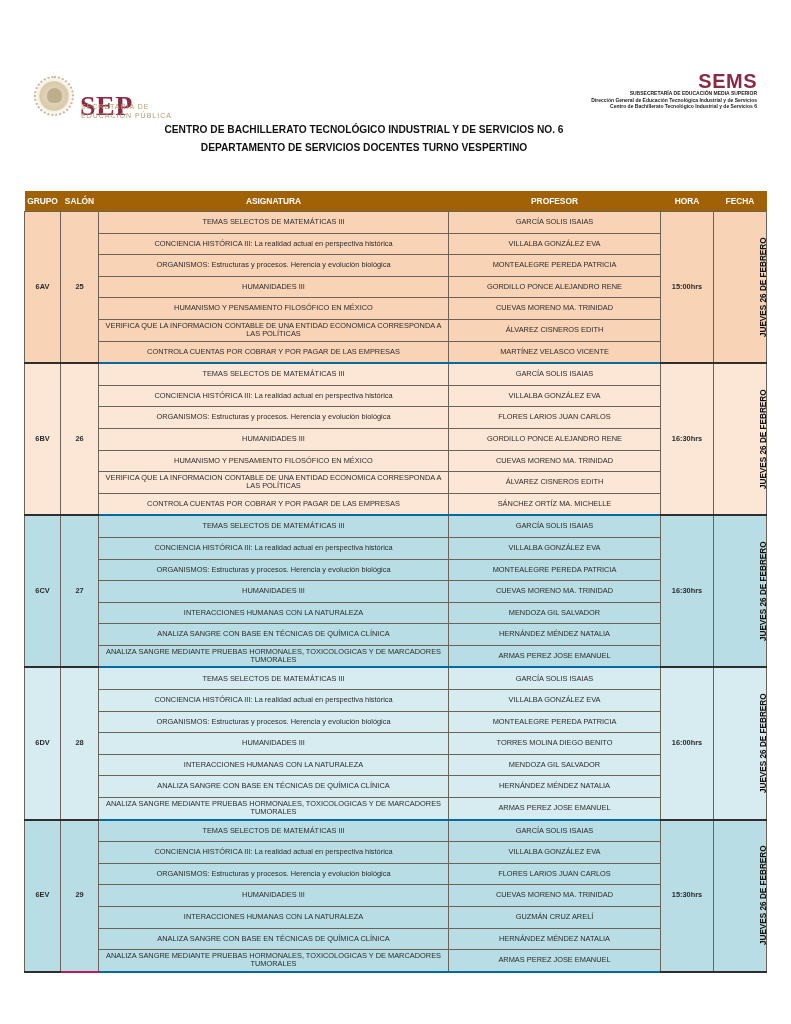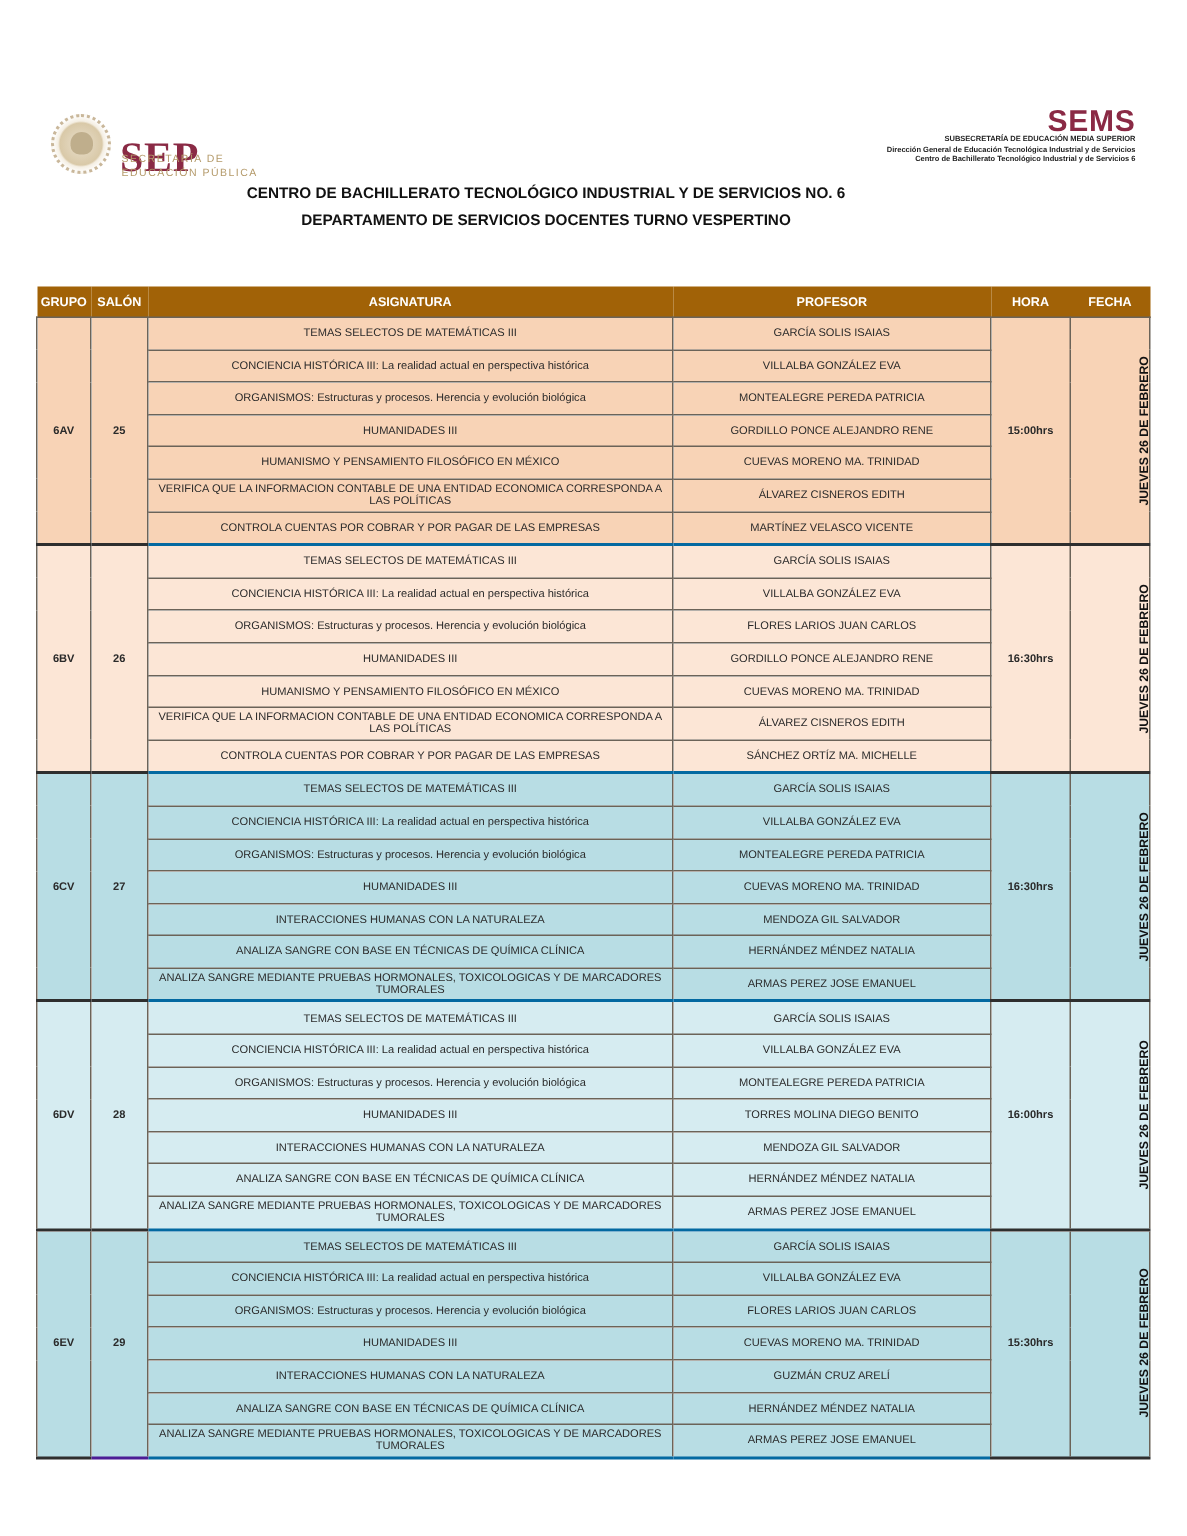--- a/index.html
+++ b/index.html
@@ -205,21 +205,21 @@
       <tr class="c-blue-b">
         <td>ANALIZA SANGRE CON BASE EN TÉCNICAS DE QUÍMICA CLÍNICA</td>
         <td class="prof">HERNÁNDEZ MÉNDEZ NATALIA</td>
       </tr>
       <tr class="c-blue-b block-end">
         <td>ANALIZA SANGRE MEDIANTE PRUEBAS HORMONALES, TOXICOLOGICAS Y DE MARCADORES TUMORALES</td>
         <td class="prof">ARMAS PEREZ JOSE EMANUEL</td>
       </tr>
       <tr class="c-blue-a">
         <td class="grp outer-left" rowspan="7" style="border-bottom:2px solid #2e2e2e">6EV</td>
-        <td class="salon" rowspan="7" style="border-bottom:2px solid #4c1d95">29</td>
+        <td class="salon" rowspan="7" style="border-bottom:2px solid #be185d">29</td>
         <td>TEMAS SELECTOS DE MATEMÁTICAS III</td>
         <td class="prof">GARCÍA SOLIS ISAIAS</td>
         <td class="hora" rowspan="7" style="border-bottom:2px solid #2e2e2e">15:30hrs</td>
         <td class="fecha outer-right" rowspan="7" style="border-bottom:2px solid #2e2e2e"><span class="vertical">JUEVES 26 DE FEBRERO</span></td>
       </tr>
       <tr class="c-blue-a">
         <td>CONCIENCIA HISTÓRICA III: La realidad actual en perspectiva histórica</td>
         <td class="prof">VILLALBA GONZÁLEZ EVA</td>
       </tr>
       <tr class="c-blue-a">

